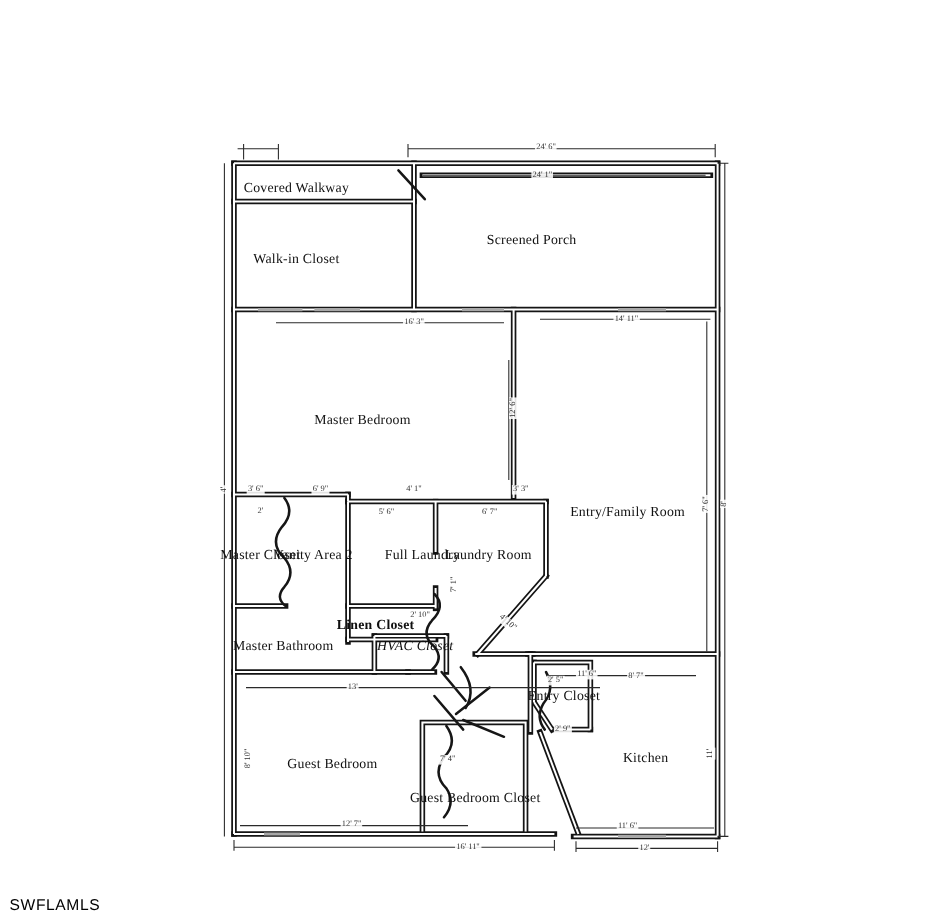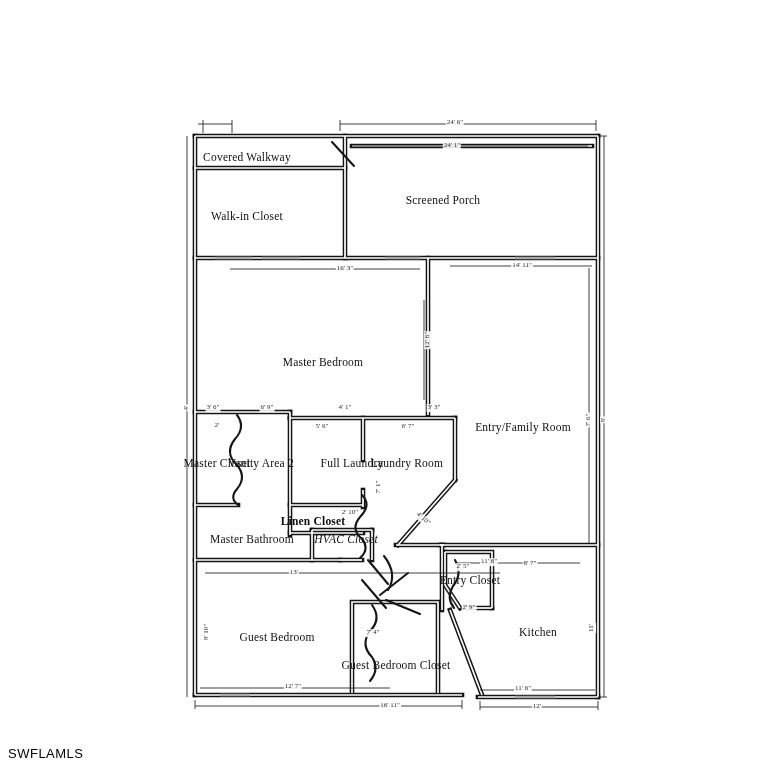--- a/index.html
+++ b/index.html
@@ -169,28 +169,28 @@
       <path d="M515,258 H555"></path>
       <path d="M220,695 H250"></path>
       <path d="M515,697 H555"></path>
     </g>
   </svg>
 
   <span id="watermark">SWFLAMLS</span>
 <span class="room-label" style="left: 247px; top: 157px;">Covered Walkway</span>
     <span class="room-label" style="left: 247px; top: 216px;">Walk-in Closet</span>
     <span class="room-label" style="left: 443px; top: 200px;">Screened Porch</span>
-    <span class="room-label" style="left: 323px; top: 350px; margin-top: 12px;">Master Bedroom</span>
+    <span class="room-label" style="left: 302px; top: 350px;">Master Bedroom</span>
     <span class="room-label" style="left: 523px; top: 427px;">Entry/Family Room</span>
     <span class="room-label" style="left: 217px; top: 463px;">Master Closet</span>
     <span class="room-label" style="left: 261px; top: 463px;">Vanity Area 2</span>
     <span class="room-label" style="left: 352px; top: 463px;">Full Laundry</span>
     <span class="room-label" style="left: 407px; top: 463px;">Laundry Room</span>
     <span class="room-label" style="left: 313px; top: 521px; font-weight: bold;">Linen Closet</span>
-    <span class="room-label" style="left: 252px; top: 539px; text-align: center;">Master Bathroom</span>
+    <span class="room-label" style="left: 236px; top: 539px; text-align: center;">Master Bathroom</span>
     <span class="room-label" style="left: 346px; top: 539px; font-style: italic;">HVAC Closet</span>
     <span class="room-label" style="left: 470px; top: 580px;">Entry Closet</span>
     <span class="room-label" style="left: 277px; top: 637px;">Guest Bedroom</span>
     <span class="room-label" style="left: 396px; top: 665px;">Guest Bedroom Closet</span>
     <span class="room-label" style="left: 538px; top: 632px;">Kitchen</span>
     <span class="dim-label" style="left: 455px; top: 123px;">24' 6"</span>
     <span class="dim-label" style="left: 452px; top: 146px;">24' 1"</span>
     <span class="dim-label" style="left: 345px; top: 269px;">16' 3"</span>
     <span class="dim-label" style="left: 522px; top: 266px;">14' 11"</span>
     <span class="dim-label rot90" style="left: 428px; top: 340px;">12' 6"</span>

